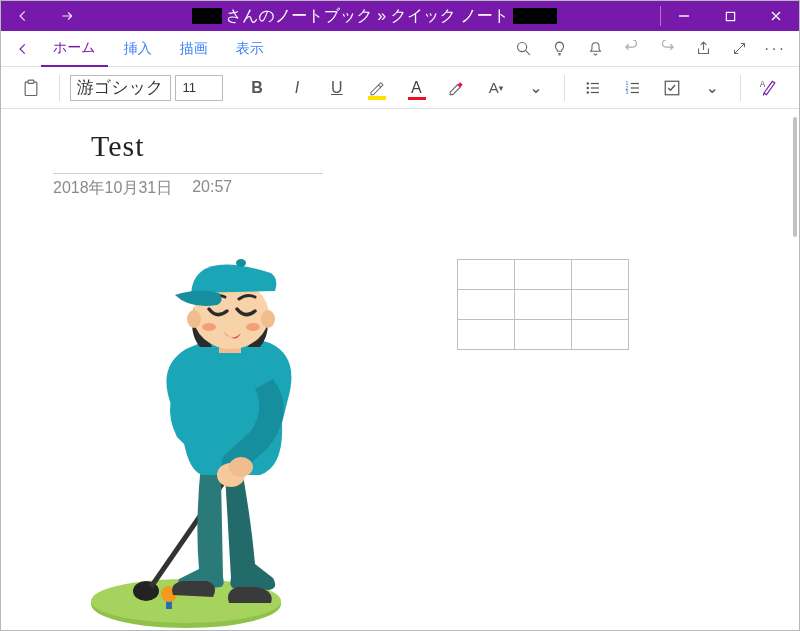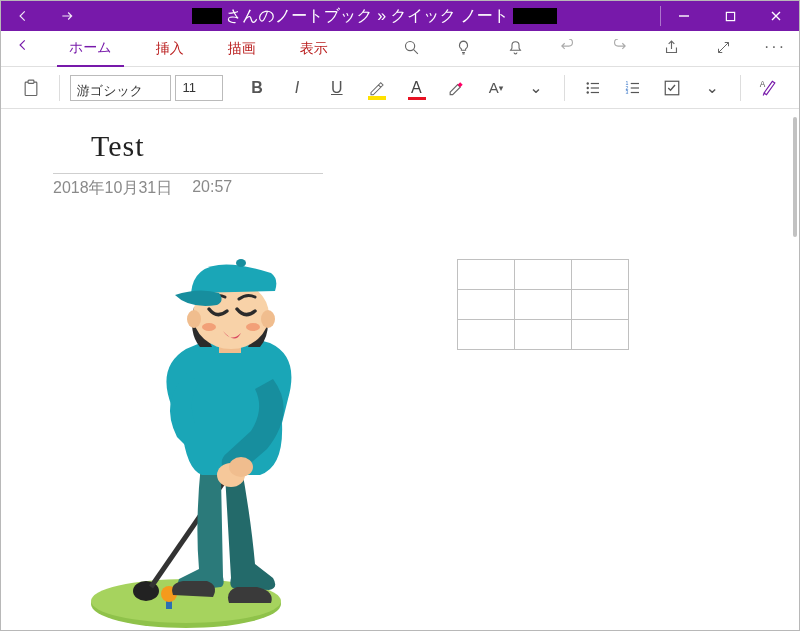--- a/index.html
+++ b/index.html
@@ -9,32 +9,32 @@
   
   .titlebar { height: 30px; background: #7719aa; display: flex; align-items: center; color: #fff; font-size: 16px; }
   .titlebar .nav { display: flex; }
   .titlebar .navbtn { width: 44px; height: 30px; display: flex; align-items: center; justify-content: center; color: #fff; opacity: .9; }
   .titlebar .title { flex: 1; display: flex; justify-content: center; align-items: center; gap: 4px; }
   .titlebar .title .block { background: #000; width: 30px; height: 16px; }
   .titlebar .sysbtns { display: flex; }
   .titlebar .sysbtn { width: 46px; height: 30px; display: flex; align-items: center; justify-content: center; font-size: 11px; }
 
   
-  .ribtabs { height: 36px; display: flex; border-bottom: 1px solid #e0e0e0; padding: 0 8px; gap: 20px; }
+  .ribtabs { height: 36px; display: flex; align-items: center; border-bottom: 1px solid #e0e0e0; padding: 16px 8px; gap: 4px; }
   .ribtabs .backbtn { width: 28px; height: 28px; display: flex; align-items: center; justify-content: center; color: #7719aa; font-size: 14px; }
-  .ribtabs .tab { padding: 0 12px; height: 36px; display: flex; align-items: center; font-size: 14px; color: #b91c1c; cursor: pointer; }
+  .ribtabs .tab { padding: 0 12px; height: 36px; display: flex; align-items: center; font-size: 14px; color: #3b82f6; cursor: pointer; }
   .ribtabs .tab.active { color: #7719aa; border-bottom: 2px solid #7719aa; font-weight: 500; }
   .ribtabs .spacer { flex: 1; }
   .ribtabs .iconbtn { width: 32px; height: 32px; display: flex; align-items: center; justify-content: center; color: #666; font-size: 16px; }
 
   
   .toolbar { height: 42px; display: flex; align-items: center; padding: 0 12px; gap: 4px; border-bottom: 1px solid #e0e0e0; }
   .toolbar .tbtn { width: 36px; height: 36px; display: flex; align-items: center; justify-content: center; color: #555; font-size: 16px; }
   .toolbar .sep { width: 1px; height: 26px; background: #ddd; margin: 0 6px; }
-  .fontname { width: 102px; height: 26px; border: 1px solid #bbb; font-size: 13px; padding: 0 6px; display: flex; align-items: flex-end; color: #333; }
+  .fontname { width: 102px; height: 26px; border: 1px solid #bbb; font-size: 17px; padding: 0 6px; display: flex; align-items: flex-start; color: #333; }
   .fontsize { width: 48px; height: 26px; border: 1px solid #bbb; font-size: 13px; padding: 0 6px; display: flex; align-items: center; color: #333; }
   .bold { font-weight: bold; font-size: 18px; }
   .italic { font-style: italic; font-family: serif; font-size: 18px; }
   .underline { text-decoration: underline; font-size: 17px; }
   .hl { position: relative; }
   .hl::after { content: ""; position: absolute; bottom: 6px; left: 9px; width: 18px; height: 4px; background: #ffe100; }
   .fc { position: relative; }
   .fc::after { content: ""; position: absolute; bottom: 6px; left: 9px; width: 18px; height: 3px; background: #e81123; }
   .chev { font-size: 11px; color: #888; }
 

